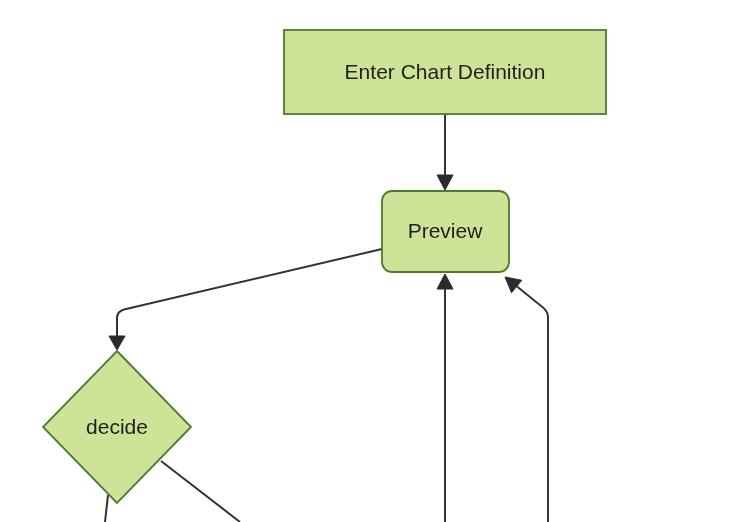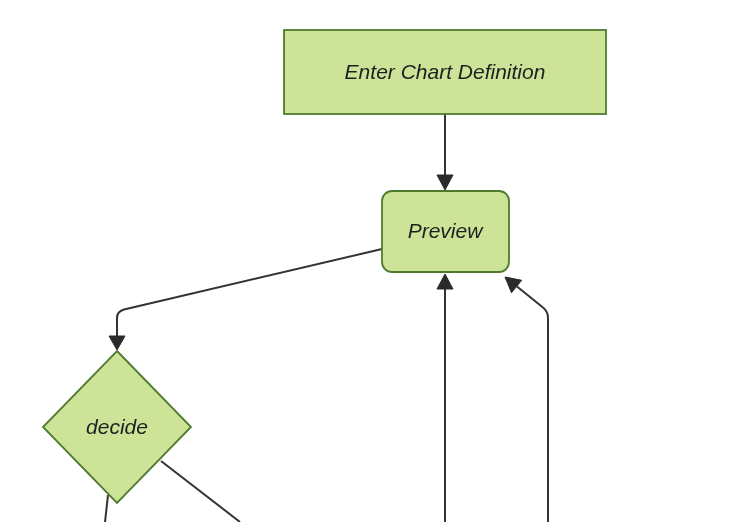--- a/index.html
+++ b/index.html
@@ -7,21 +7,20 @@
     padding: 0;
     width: 740px;
     height: 522px;
     overflow: hidden;
     background: var(--background, #ffffff);
   }
   .canvas-wrap {
     position: relative;
     width: 740px;
     height: 438px;
-    font-style: italic;
   }
   svg.flowchart {
     display: block;
     width: 740px;
     height: 522px;
   }
   .node-shape {
     fill: var(--node_fill, #cde498);
     stroke: var(--node_stroke, #4e7a30);
     stroke-width: 1.8px;

